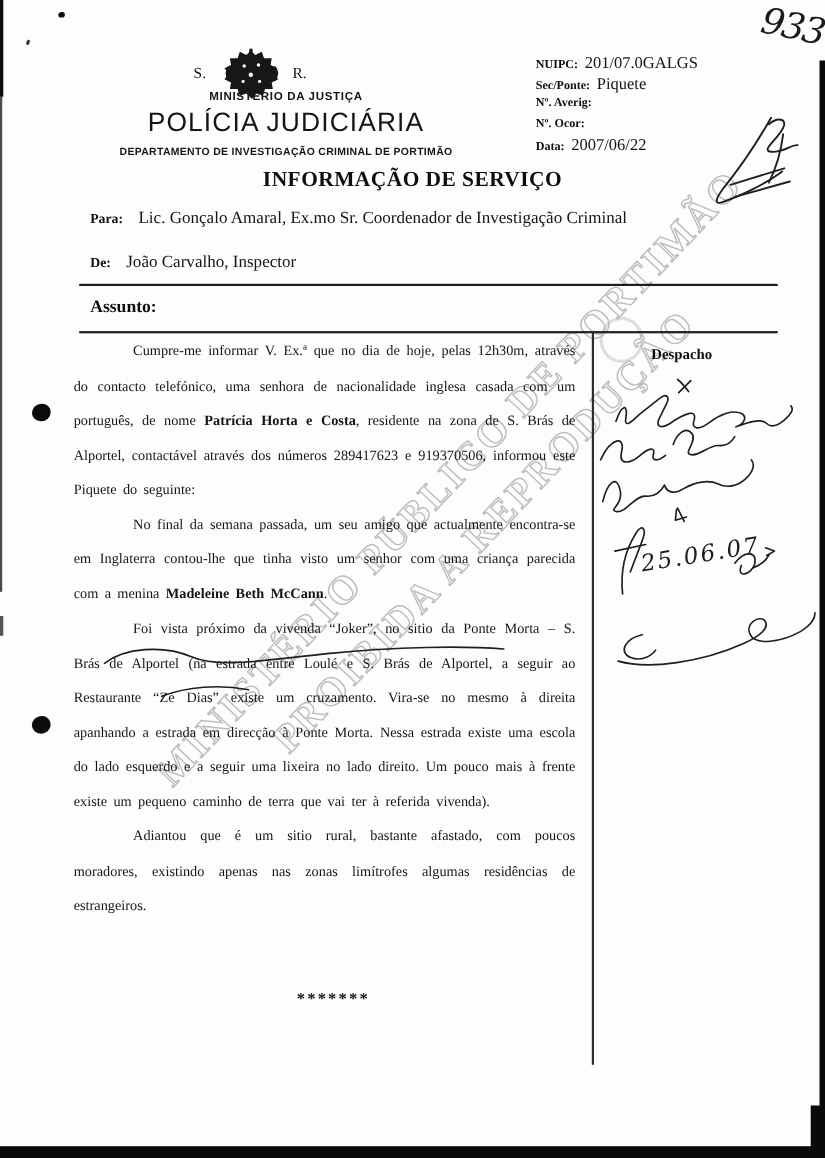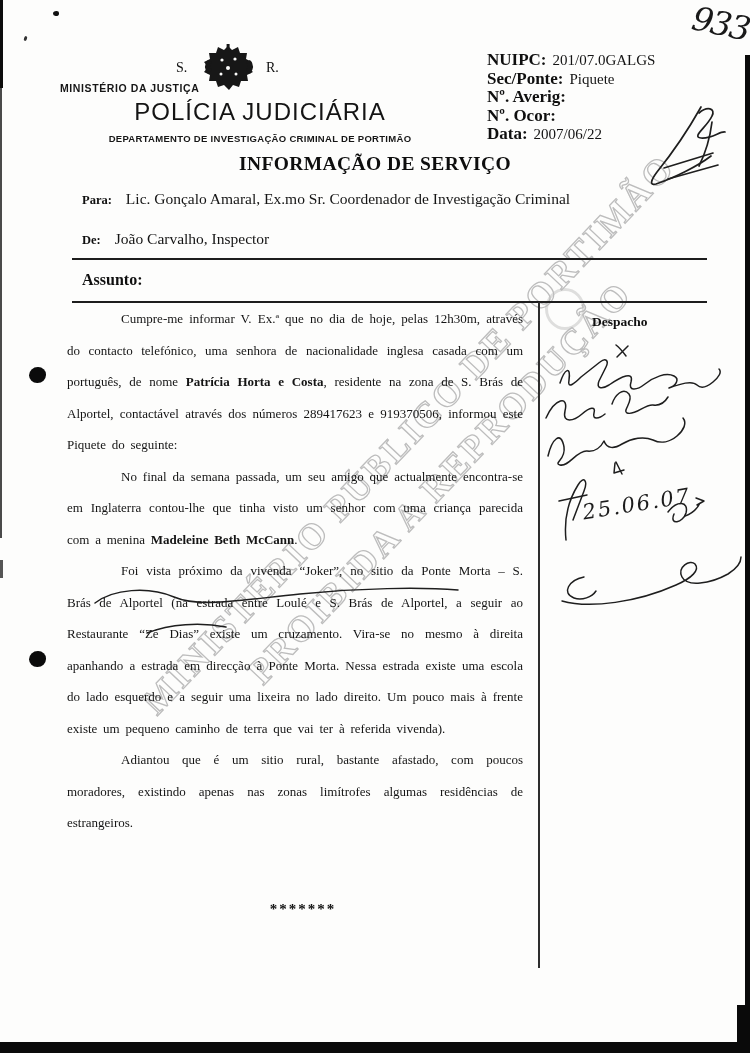--- a/index.html
+++ b/index.html
@@ -19,30 +19,30 @@
   .punch.p1{left:29px;top:367px;}
   .punch.p2{left:29px;top:651px;}
   .circle-artifact{position:absolute;left:545px;top:288px;width:34px;height:36px;border:3px solid rgba(0,0,0,0.12);border-radius:50%;}
 
   
   .crest-row{position:absolute;left:170px;top:44px;width:120px;height:46px;}
   .crest-letter{position:absolute;top:16px;font-size:14px;color:#111;}
   .crest-letter.s{left:6px;}
   .crest-letter.r{left:96px;}
   .crest-svg{position:absolute;left:28px;top:0px;}
-  .ministry{position:absolute;left:60px;top:82px;width:400px;
+  .ministry{position:absolute;left:60px;top:82px;width:400px;text-align:center;
             font-family:"Liberation Sans",sans-serif;font-weight:bold;font-size:10.5px;letter-spacing:0.6px;color:#161616;}
   .agency{position:absolute;left:60px;top:98px;width:400px;text-align:center;
           font-family:"Liberation Sans",sans-serif;font-weight:400;font-size:24px;letter-spacing:1px;color:#141414;}
   .department{position:absolute;left:60px;top:133px;width:400px;text-align:center;
           font-family:"Liberation Sans",sans-serif;font-weight:bold;font-size:9.5px;letter-spacing:0.3px;color:#161616;}
 
   .case-fields{position:absolute;left:487px;top:50px;}
   .case-row{display:flex;gap:6px;height:18.5px;align-items:baseline;}
-  .case-row .lbl{font-weight:bold;font-size:17px;color:#0f0f0f;}
+  .case-row .lbl{font-weight:bold;font-size:11px;color:#0f0f0f;}
   .case-row .val{font-size:15px;color:#141414;}
 
   .doc-title{position:absolute;left:0;top:153px;width:750px;text-align:center;
              font-weight:bold;font-size:19.5px;letter-spacing:0.4px;color:#0e0e0e;}
 
   
   .meta-row{position:absolute;left:82px;display:flex;gap:14px;align-items:baseline;}
   .meta-row .lbl{font-weight:bold;font-size:12.5px;color:#0f0f0f;white-space:nowrap;}
   .meta-row .val{font-size:15.5px;color:#141414;white-space:nowrap;}
   .row-para{top:190px;}

